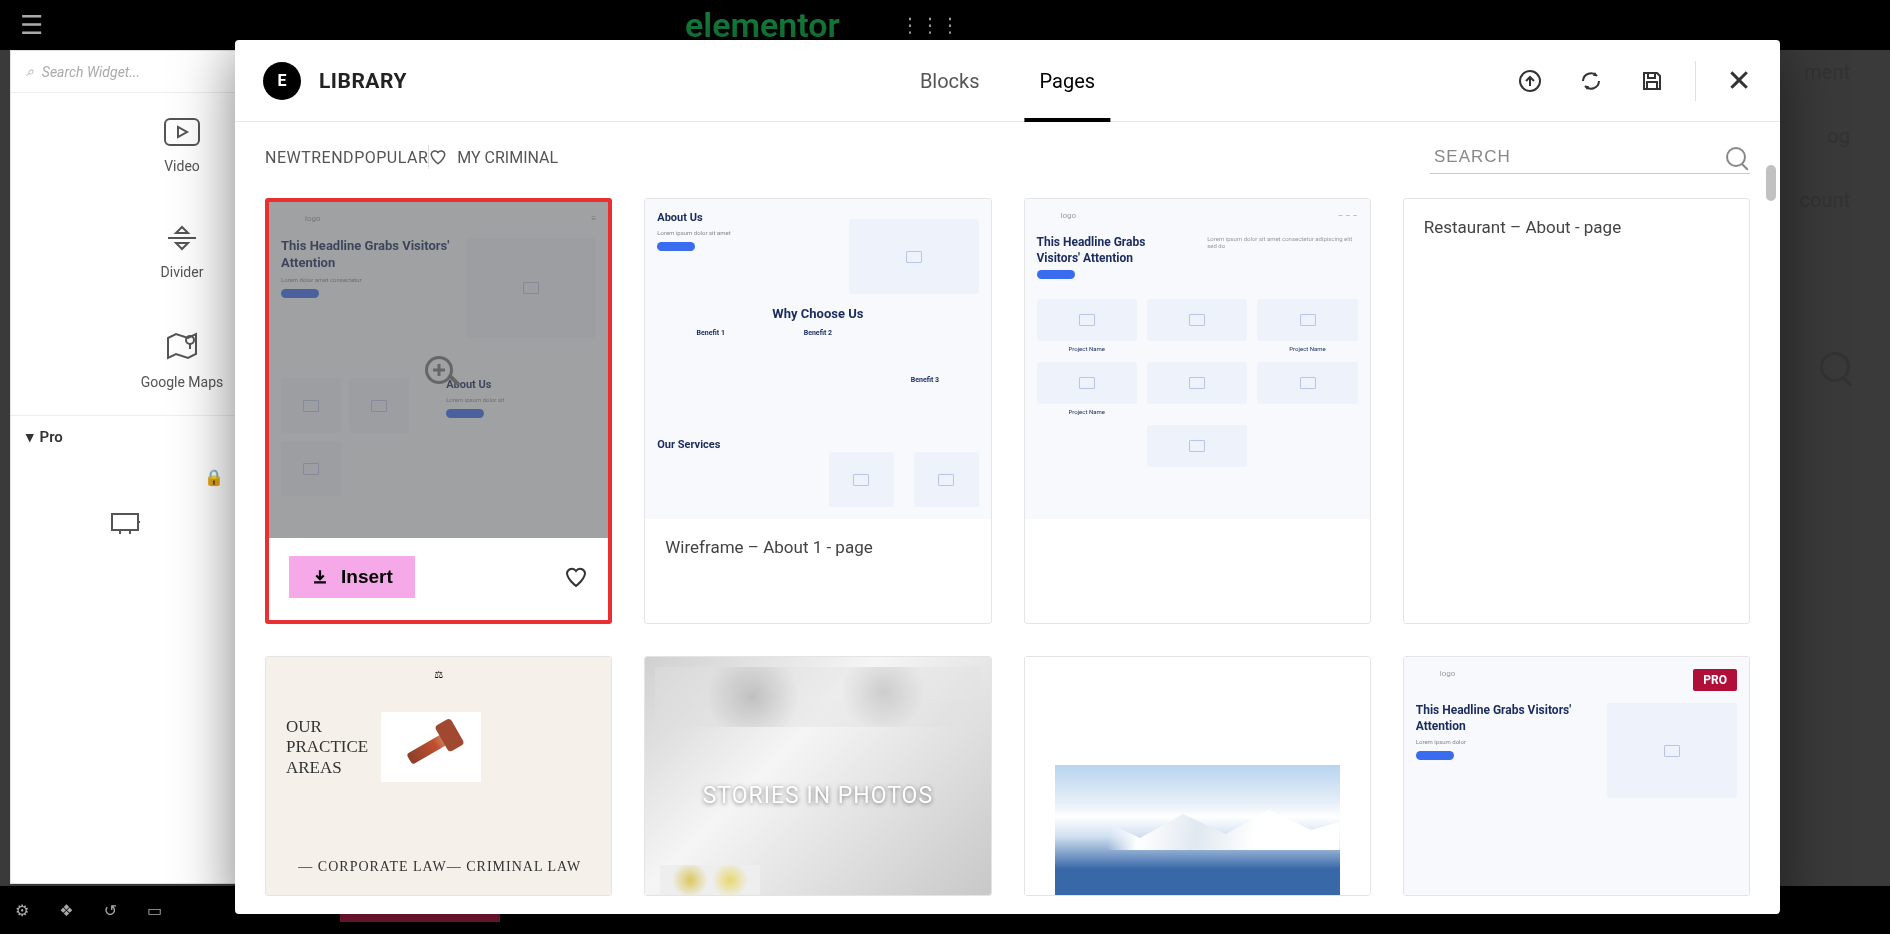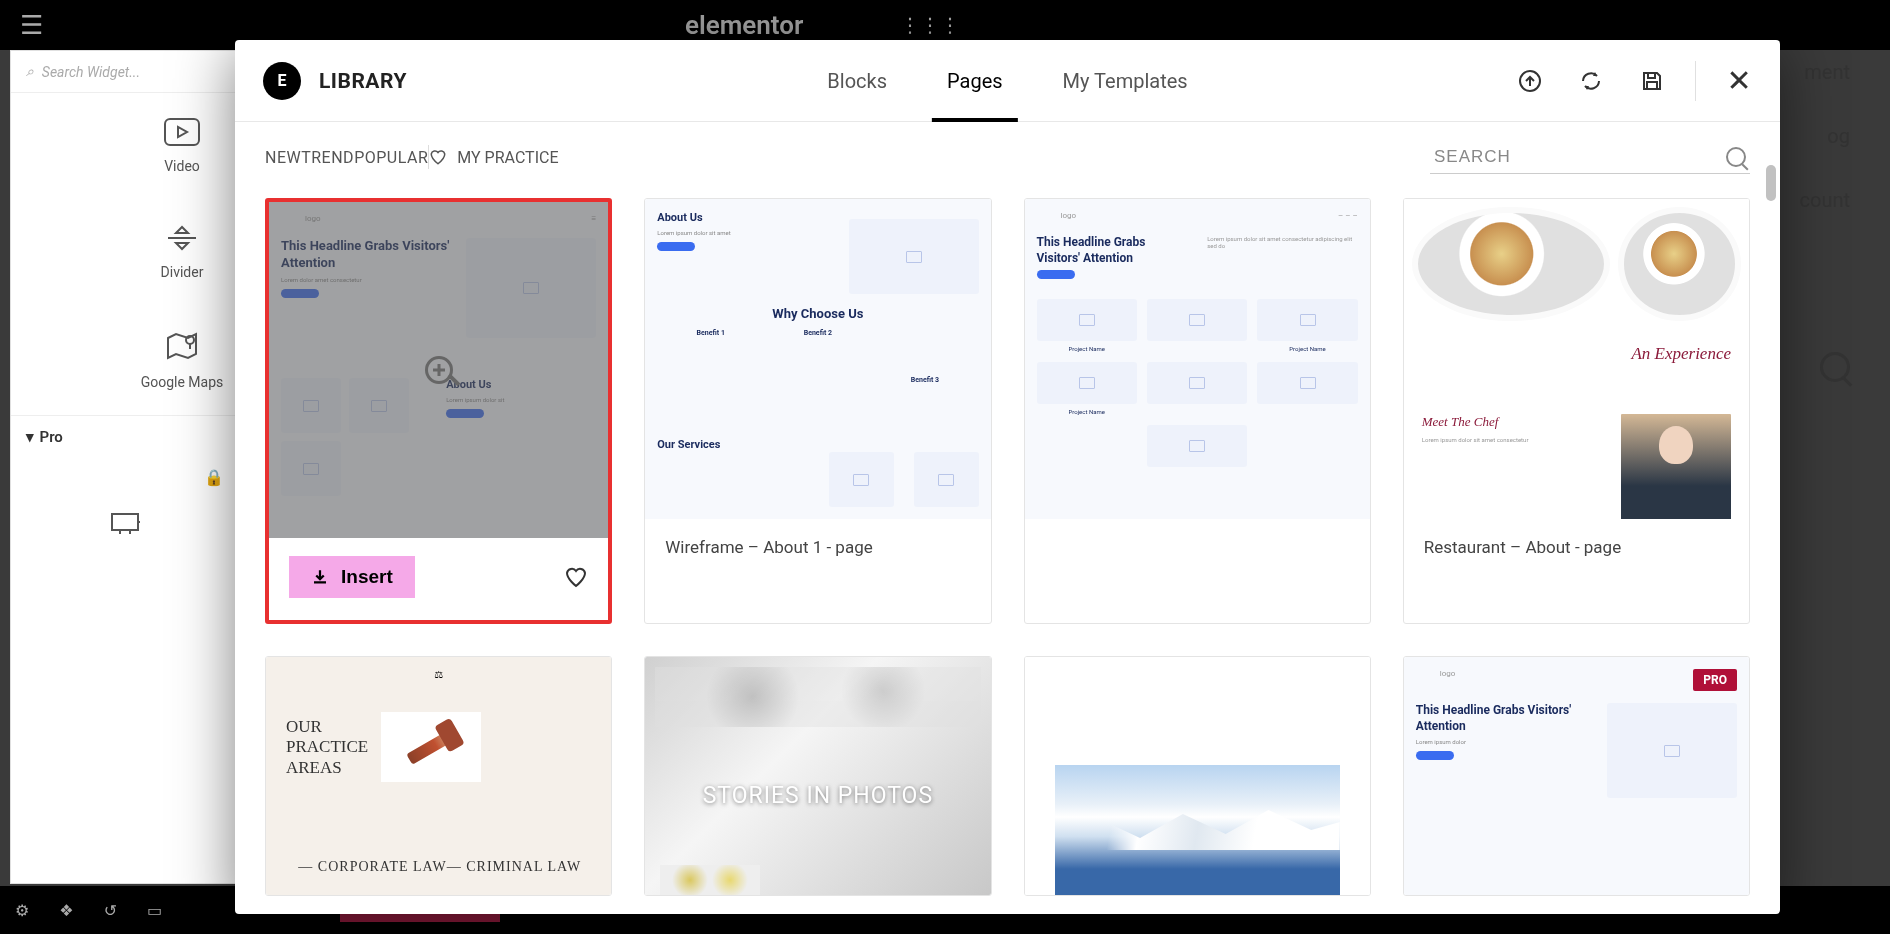--- a/index.html
+++ b/index.html
@@ -2,21 +2,21 @@
 <html><head>
 <meta charset="utf-8">
 <style>
 * { margin: 0; padding: 0; box-sizing: border-box; }
 body { font-family: -apple-system, BlinkMacSystemFont, "Segoe UI", Roboto, sans-serif; background: #3a3a3a; width: 1890px; height: 934px; overflow: hidden; position: relative; transform-origin: top left; }
 
 
 .editor-bg { position: absolute; top: 0; left: 0; width: 100%; height: 100%; }
 .editor-topbar { height: 50px; background: #000; display: flex; align-items: center; justify-content: space-between; padding: 0 20px; }
 .hamburger { color: #aaa; font-size: 26px; }
-.logo-text { color: #a3a3a3; font-size: 26px; font-weight: 600; position: absolute; left: 50%; transform: translateX(-260px); }
+.logo-text { color: #15803d; font-size: 34px; font-weight: 600; position: absolute; left: 50%; transform: translateX(-260px); }
 .apps-icon { color: #aaa; font-size: 20px; position: absolute; left: 50%; transform: translateX(-45px); }
 
 .editor-sidebar { position: absolute; top: 50px; left: 10px; width: 230px; bottom: 50px; background: #fff; border: 1px solid #e0e0e0; }
 .search-widget { padding: 12px 15px; border-bottom: 1px solid #eee; color: #aaa; font-size: 14px; font-style: italic; display: flex; align-items: center; gap: 8px; }
 .widget-grid { display: grid; grid-template-columns: 1fr 1fr; }
 .widget-item { display: flex; flex-direction: column; align-items: center; justify-content: center; padding: 25px 10px; color: #555; font-size: 14px; gap: 12px; }
 .widget-icon { font-size: 30px; color: #555; }
 .pro-row { padding: 12px 15px; border-top: 1px solid #eee; color: #333; font-size: 15px; font-weight: 600; display: flex; align-items: center; gap: 6px; }
 .lock-row { padding: 10px 15px; text-align: right; color: #aaa; }
 .nav-widget { display: flex; flex-direction: column; align-items: center; padding: 15px; }
@@ -194,21 +194,20 @@
 
 <div class="modal">
   <div class="modal-header">
     <div class="lib-brand">
       <div class="lib-logo">E</div>
       <div class="lib-title">LIBRARY</div>
     </div>
     <div class="header-tabs">
       <div class="header-tab">Blocks</div>
       <div class="header-tab active">Pages</div>
-      <div class="header-tab">My Templates</div>
     </div>
     <div class="header-actions">
       <div class="h-icon">
           <svg width="24" height="24" viewBox="0 0 24 24">
             <circle cx="12" cy="12" r="10" fill="none" stroke="#333" stroke-width="2"></circle>
             <path d="M12 17 L12 8 M8 12 L12 8 L16 12" fill="none" stroke="#333" stroke-width="2"></path>
           </svg>
         </div>
       <div class="h-icon">
           <svg width="24" height="24" viewBox="0 0 24 24">
@@ -229,21 +228,21 @@
   <div class="filter-row">
     <div class="filter-left">
       <span class="filter-item">NEW</span>
       <span class="filter-item">TREND</span>
       <span class="filter-item">POPULAR</span>
       <span class="filter-div"></span>
       <span class="fav-item">
         <svg width="18" height="18" viewBox="0 0 24 24">
             <path d="M12 21 C12 21 3 14 3 8 A5 5 0 0 1 12 6 A5 5 0 0 1 21 8 C21 14 12 21 12 21 Z" fill="none" stroke="#555" stroke-width="2"></path>
           </svg>
-        <span>MY PRACTICE</span>
+        <span>MY CRIMINAL</span>
       </span>
     </div>
     <div class="search-box">
       <input class="search-input" placeholder="SEARCH" style="">
       <div class="search-icn"></div>
     </div>
   </div>
 
   <div class="grid-wrap">
     <div class="tpl-grid">
@@ -357,36 +356,20 @@
               <div>
                   <div class="wf-ph" style="position:relative;width:100%;height:42px;"></div>
                 </div>
               <div></div>
             </div>
           </div>
         </div>
       </div>
 
       <div class="tpl-card">
-        <div class="tpl-thumb" style="background:#fff;">
-          <div class="rest-top">
-              <div class="rest-dish"></div>
-              <div class="rest-dish sm"></div>
-            </div>
-          <div class="rest-mid">
-            <div style="text-align:right;"><span class="rest-exp">An Experience</span></div>
-            <div class="rest-chef-row">
-              <div style="flex:1;">
-                <div style="color:#8b1a3a;font-family:Georgia,serif;font-size:13px;font-style:italic;">Meet The Chef</div>
-                <div style="font-size:6px;color:#999;margin-top:6px;">Lorem ipsum dolor sit amet consectetur</div>
-              </div>
-              <div class="chef-photo"></div>
-            </div>
-          </div>
-        </div>
         <div class="tpl-footer">
             <span>Restaurant – About - page</span>
           </div>
       </div>
 
       <div class="tpl-card" style="height:240px;">
         <div class="tpl-thumb" style="height:100%;">
           <div class="law-bg"></div>
           <div style="position:absolute;top:12px;left:50%;transform:translateX(-50%);font-size:10px;">⚖</div>
           <div class="law-title">

